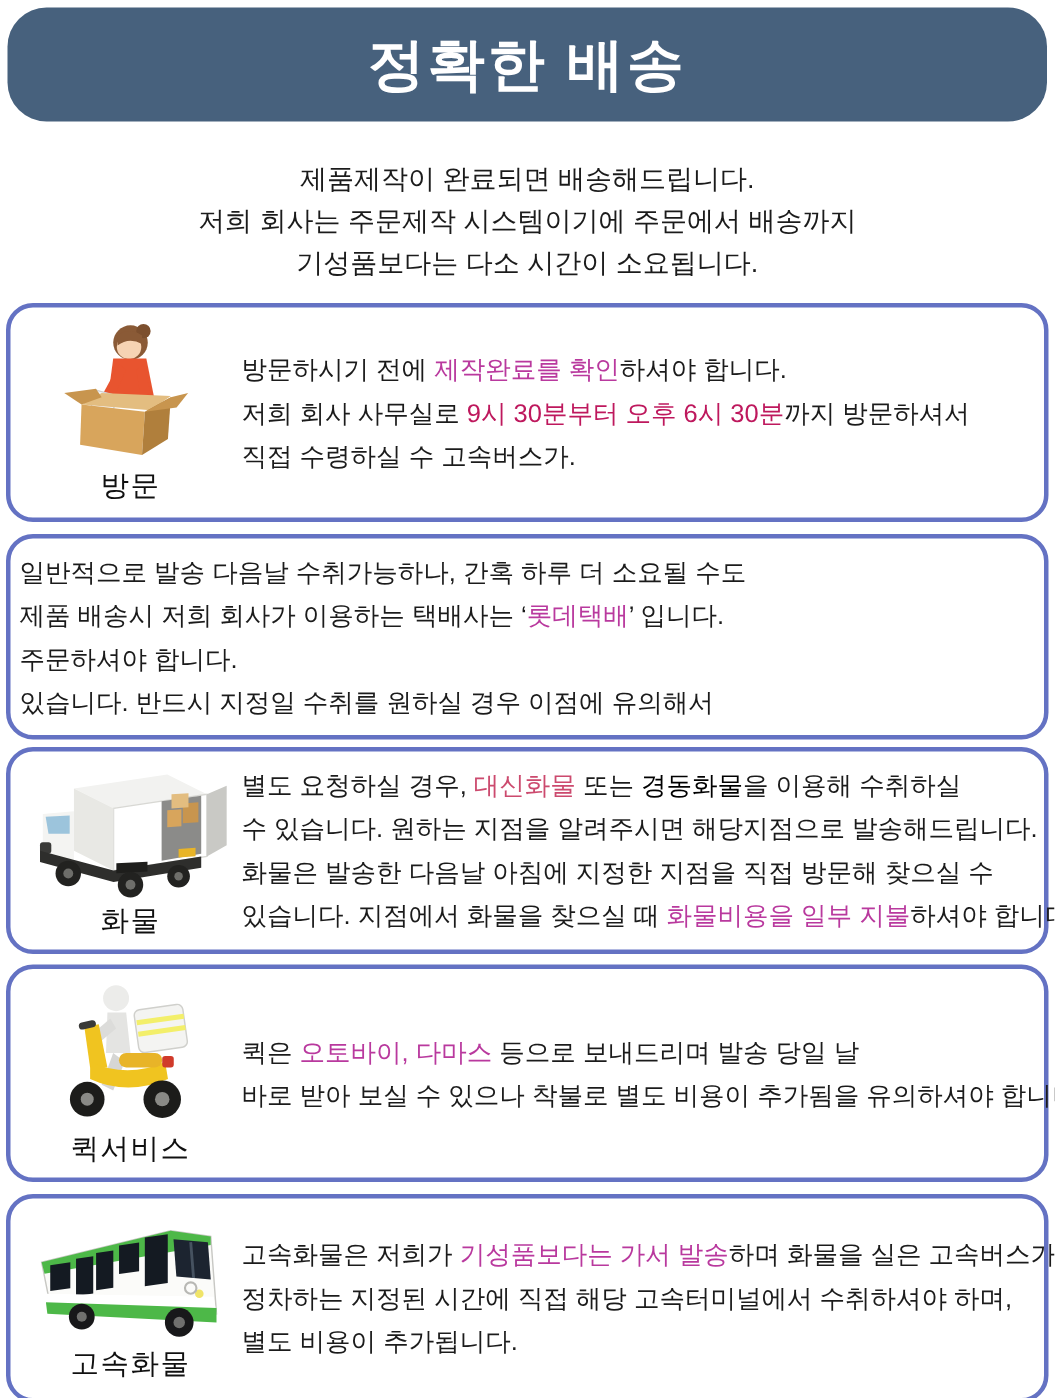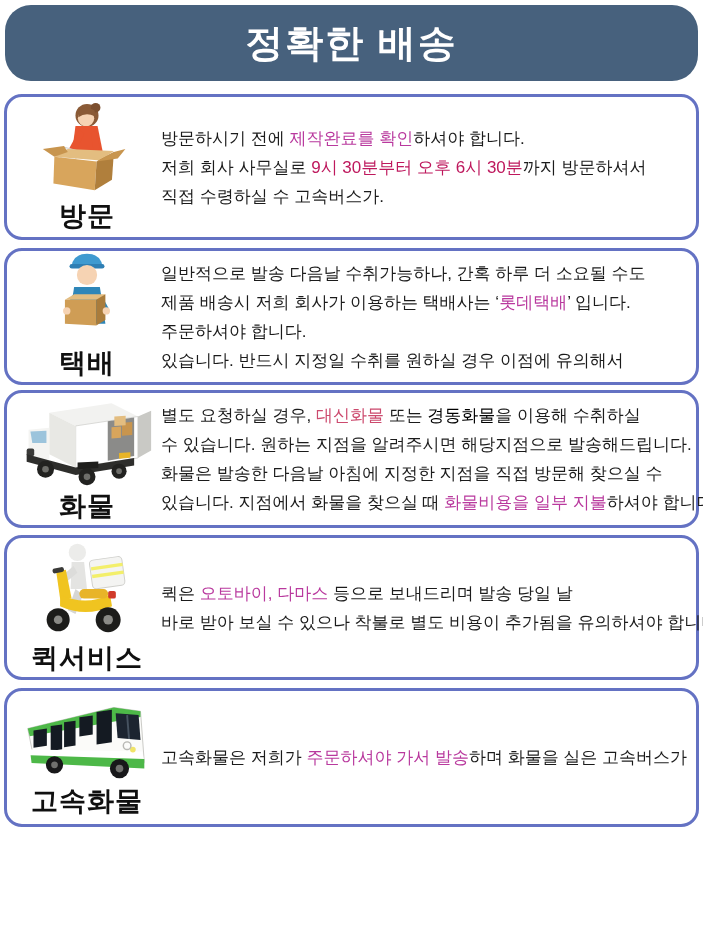--- a/index.html
+++ b/index.html
@@ -54,44 +54,48 @@
   .sec-4{height:139px;margin-bottom:0;}
 
   .icon-col{
     width:148px;
     min-width:148px;
     display:flex;flex-direction:column;
     align-items:center;justify-content:center;
   }
   .icon-col .glyph{line-height:0;}
   .icon-label{
-    font-size:27px;
+    font-size:19px;
     color:#101010;
     margin-top:1px;
     letter-spacing:1px;
-    font-weight:bold;
   }
   .text-col{
     flex:1;
     font-size:17px;
     line-height:29px;
     color:#1b1b1b;
     padding-right:4px;
   }
   .text-col .line{white-space:nowrap;}
 </style>
 </head>
 <body>
 
 <div class="page">
 
   <div class="header" style="background:#47617d;">
     <div class="title">정확한 배송</div>
   </div>
 
+  <div class="intro">
+    <div class="line">제품제작이 완료되면 배송해드립니다.</div>
+    <div class="line">저희 회사는 주문제작 시스템이기에 주문에서 배송까지</div>
+    <div class="line">기성품보다는 다소 시간이 소요됩니다.</div>
+  </div>
 
   <div class="boxes">
 
     <div class="box sec-0" style="border-color: rgb(100, 114, 195);">
       <div class="icon-col">
         <span class="glyph">
           <svg width="96" height="96" viewBox="0 0 100 100">
             <circle cx="50" cy="15" r="12" fill="#8a5a36"></circle>
             <circle cx="59" cy="7" r="5" fill="#7c4f2e"></circle>
             <circle cx="49" cy="18" r="8.5" fill="#f6d3b3"></circle>
@@ -110,38 +114,20 @@
         <span class="icon-label">방문</span>
       </div>
       <div class="text-col">
           <div class="line"><span>방문하시기 전에 </span><span style="color: rgb(185, 57, 158);">제작완료를 확인</span><span>하셔야 합니다.</span></div>
           <div class="line"><span>저희 회사 사무실로 </span><span style="color: #be185d;">9시 30분부터 오후 6시 30분</span><span>까지 방문하셔서</span></div>
           <div class="line"><span>직접 수령하실 수 고속버스가.</span></div>
         </div>
     </div>
 
     <div class="box sec-1" style="border-color: rgb(100, 114, 195);">
-      <div class="icon-col">
-        <span class="glyph">
-          <svg width="92" height="92" viewBox="0 0 100 100">
-            <path d="M33 16 Q35 2 50 2 Q65 2 67 16 Z" fill="#3f9ad0"></path>
-            <rect x="31" y="13" width="38" height="5" rx="2.5" fill="#2f7fb4"></rect>
-            <circle cx="50" cy="25" r="11" fill="#f6d3b3"></circle>
-            <path d="M36 38 L64 38 L70 78 L30 78 Z" fill="#2e86b8"></path>
-            <path d="M37 42 L26 62 L34 66 L43 47 Z" fill="#2e86b8"></path>
-            <path d="M63 42 L74 62 L66 66 L57 47 Z" fill="#2e86b8"></path>
-            <polygon points="26,52 62,52 70,46 36,46" fill="#e3bd80"></polygon>
-            <polygon points="26,52 60,52 60,80 26,78" fill="#cf9d55"></polygon>
-            <polygon points="60,52 70,46 70,74 60,80" fill="#aa7c3b"></polygon>
-            <circle cx="28" cy="64" r="4" fill="#f6d3b3"></circle>
-            <circle cx="71" cy="64" r="4" fill="#f6d3b3"></circle>
-          </svg>
-        </span>
-        <span class="icon-label">택배</span>
-      </div>
       <div class="text-col">
           <div class="line"><span>일반적으로 발송 다음날 수취가능하나, 간혹 하루 더 소요될 수도</span></div>
           <div class="line"><span>제품 배송시 저희 회사가 이용하는 택배사는  ‘</span><span style="color: rgb(185, 57, 158);">롯데택배</span><span>’ 입니다.</span></div>
           <div class="line"><span>주문하셔야 합니다.</span></div>
           <div class="line"><span>있습니다. 반드시 지정일 수취를 원하실 경우 이점에 유의해서</span></div>
         </div>
     </div>
 
     <div class="box sec-2" style="border-color: rgb(100, 114, 195);">
       <div class="icon-col">
@@ -228,18 +214,20 @@
             <circle cx="36" cy="72" r="9" fill="#18181a"></circle>
               <circle cx="36" cy="72" r="3.5" fill="#70706e"></circle>
             <circle cx="104" cy="76" r="10" fill="#18181a"></circle>
               <circle cx="104" cy="76" r="4" fill="#70706e"></circle>
             <circle cx="112" cy="52" r="4" fill="none" stroke="#b8b8b4" stroke-width="1.5"></circle>
           </svg>
         </span>
         <span class="icon-label">고속화물</span>
       </div>
       <div class="text-col">
-          <div class="line"><span>고속화물은 저희가 </span><span style="color: rgb(185, 57, 158);">주문하셔야 가서 발송</span><span>하며 화물을 실은 고속버스가</span></div>
+          <div class="line"><span>고속화물은 저희가 </span><span style="color: rgb(185, 57, 158);">기성품보다는 가서 발송</span><span>하며 화물을 실은 고속버스가</span></div>
+          <div class="line"><span>정차하는 지정된 시간에 직접 해당 고속터미널에서 수취하셔야 하며,</span></div>
+          <div class="line"><span>별도 비용이 추가됩니다.</span></div>
         </div>
     </div>
 
   </div>
 </div>
 
 </body></html>

